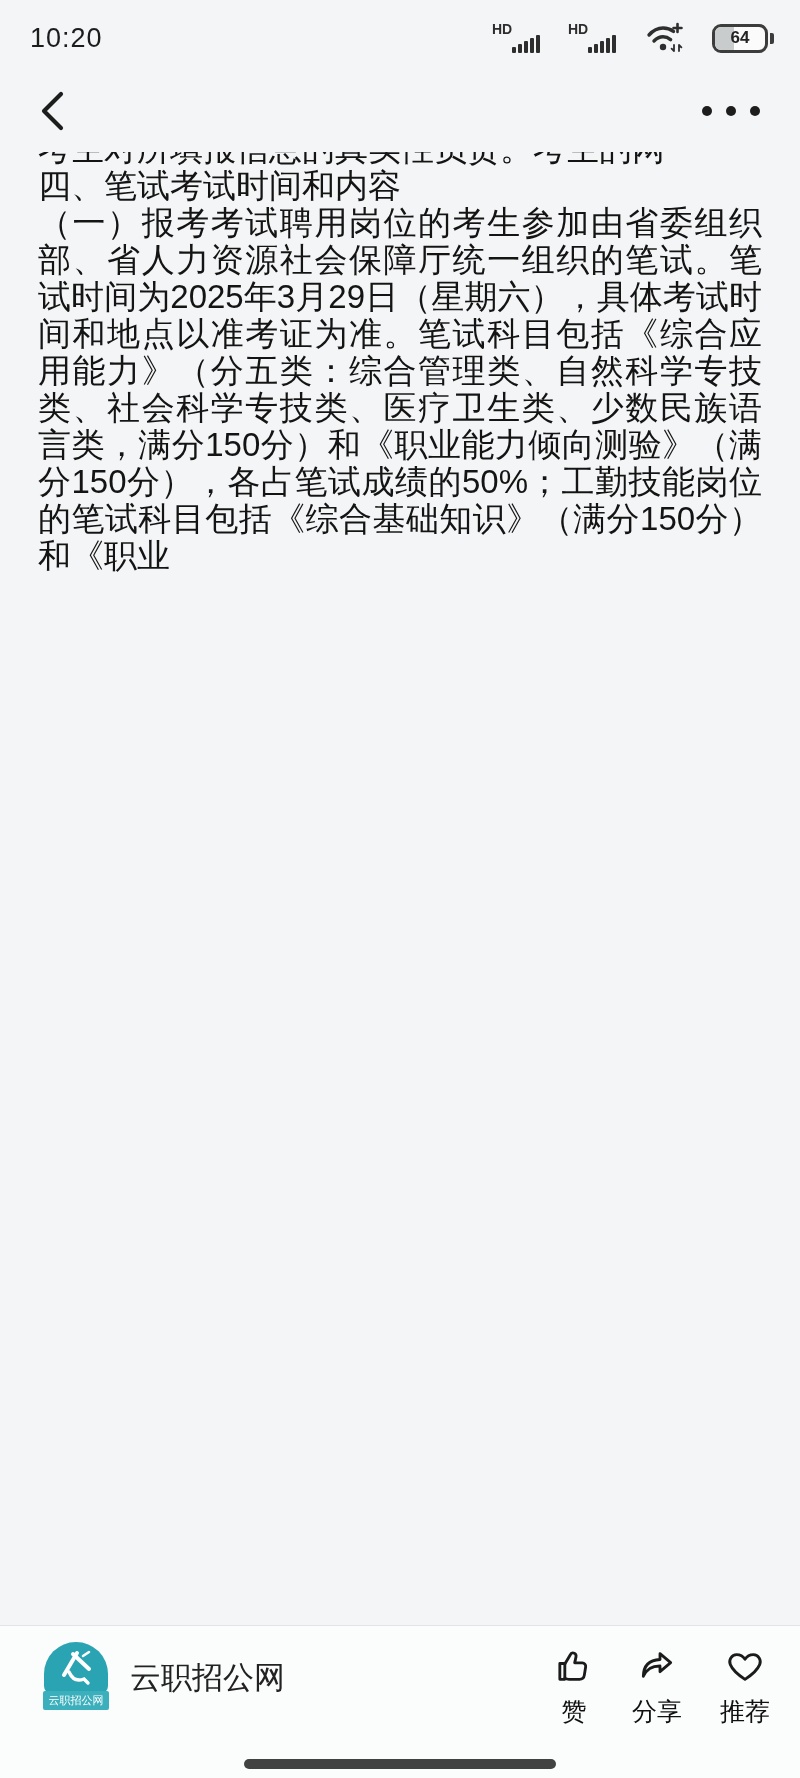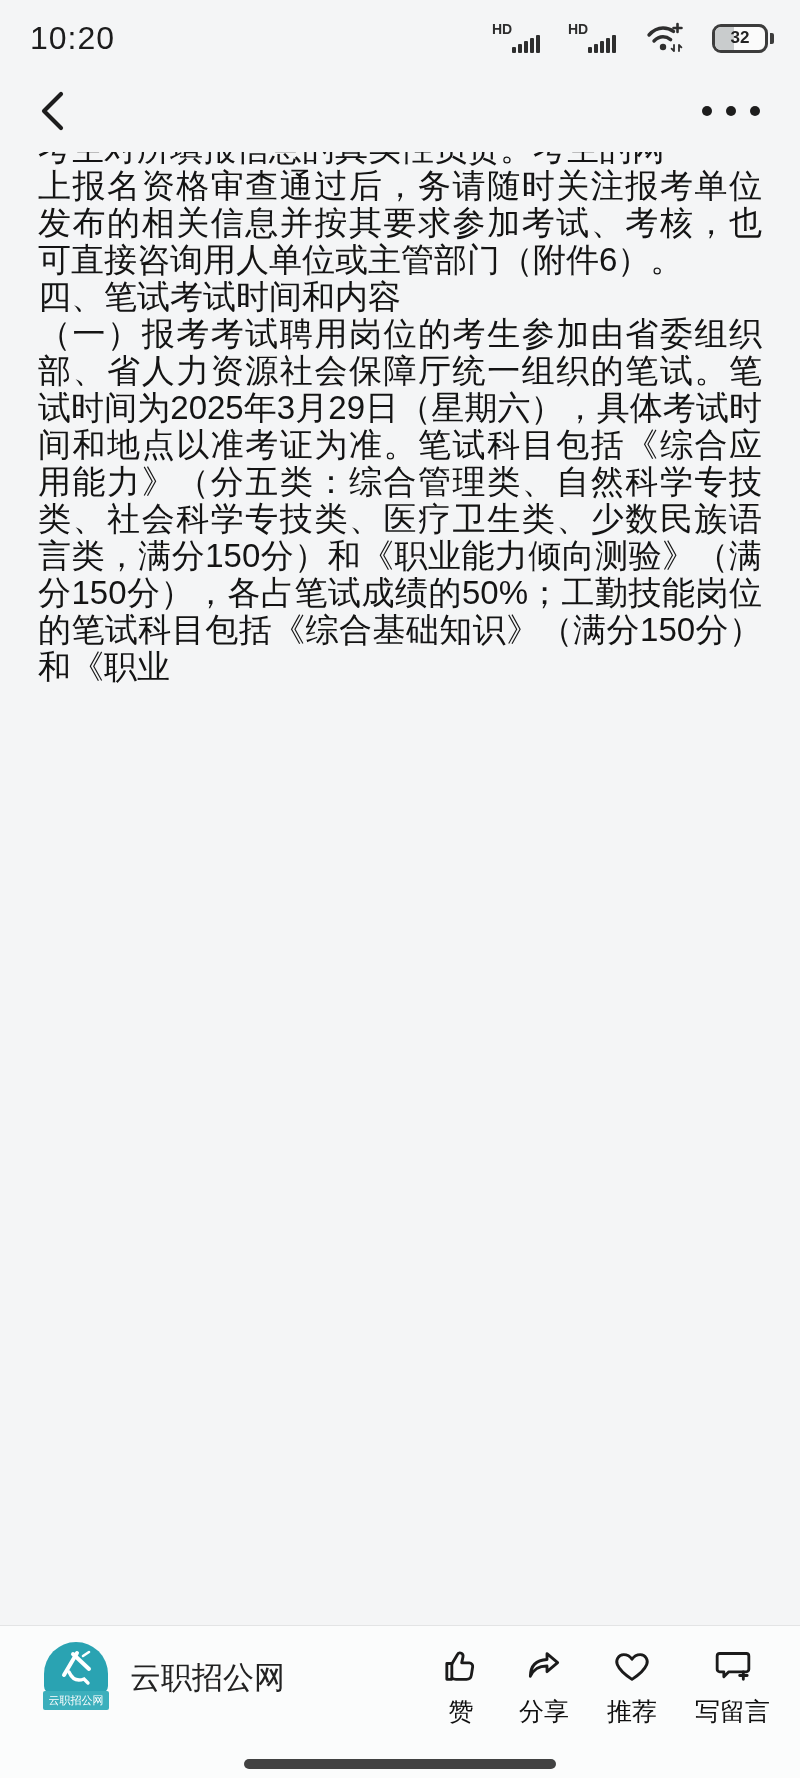--- a/index.html
+++ b/index.html
@@ -9,21 +9,21 @@
     background:#f4f5f6; overflow:hidden;
     font-family:"Liberation Sans","DejaVu Sans",sans-serif;
     color:#161616;
   }
   
   .status-bar {
     position:absolute; top:0; left:0; right:0; height:70px;
     display:flex; align-items:center; justify-content:space-between;
     padding:6px 26px 0 30px;
   }
-  .clock { font-size:32px; font-weight:500; color:#1c1c1c; letter-spacing:1px; }
+  .clock { font-size:27px; font-weight:500; color:#1c1c1c; letter-spacing:1px; }
   .status-icons { display:flex; align-items:center; gap:28px; }
   .cell-signal { position:relative; width:48px; height:36px; }
   .cell-signal .hd {
     position:absolute; top:1px; left:0; font-size:14px; font-weight:700; color:#2d2d2d;
   }
   .cell-signal .bars { position:absolute; bottom:3px; right:0; display:flex; align-items:flex-end; gap:2px; }
   .cell-signal .bars i { display:block; width:4px; background:#2e2e2e; border-radius:1px; }
   .b1{height:6px;} .b2{height:9px;} .b3{height:12px;} .b4{height:15px;} .b5{height:18px;}
   .wifi { width:40px; height:34px; }
   .battery { display:flex; align-items:center; }
@@ -110,21 +110,21 @@
       <svg class="wifi" viewBox="0 0 40 34" fill="none">
         <path d="M5 14 C9 9.5 14 7 19 7 C23 7 26.5 8.2 29.5 10.4" stroke="#2e2e2e" stroke-width="3.4" stroke-linecap="round"></path>
         <path d="M10 20 C12.7 17.2 15.7 15.8 19 15.8 C21.8 15.8 24.3 16.8 26.6 18.6" stroke="#2e2e2e" stroke-width="3.4" stroke-linecap="round"></path>
         <circle cx="19" cy="26" r="3.2" fill="#2e2e2e"></circle>
         <path d="M33.5 3 v8 M29.5 7 h8" stroke="#2e2e2e" stroke-width="2.6" stroke-linecap="round"></path>
         <path d="M30 24 l0 6 l-2.4 -2.4 M35 30 l0 -6 l2.4 2.4" stroke="#2e2e2e" stroke-width="1.8" stroke-linecap="round" stroke-linejoin="round"></path>
       </svg>
       <div class="battery">
         <div class="battery-body">
           <div class="battery-fill"></div>
-          <span class="battery-num">32</span>
+          <span class="battery-num">64</span>
         </div>
         <div class="battery-nub"></div>
       </div>
     </div>
   </div>
 
   <div class="nav-bar">
     <svg width="30" height="44" viewBox="0 0 30 44" style="cursor:pointer">
       <polyline points="23,5 6,22 23,39" fill="none" stroke="#1d1d1d" stroke-width="4.2" stroke-linecap="round" stroke-linejoin="round"></polyline>
     </svg>
@@ -132,21 +132,20 @@
       <i></i>
         <i></i>
         <i></i>
     </div>
   </div>
 
   <div class="article">
     <div class="clipped-line">
       <span>考生对所填报信息的真实性负责。考生的网</span>
     </div>
-    <p>上报名资格审查通过后，务请随时关注报考单位发布的相关信息并按其要求参加考试、考核，也可直接咨询用人单位或主管部门（附件6）。</p>
     <p>四、笔试考试时间和内容</p>
     <p>（一）报考考试聘用岗位的考生参加由省委组织部、省人力资源社会保障厅统一组织的笔试。笔试时间为2025年3月29日（星期六），具体考试时间和地点以准考证为准。笔试科目包括《综合应用能力》（分五类：综合管理类、自然科学专技类、社会科学专技类、医疗卫生类、少数民族语言类，满分150分）和《职业能力倾向测验》（满分150分），各占笔试成绩的50%；工勤技能岗位的笔试科目包括《综合基础知识》（满分150分）和《职业</p>
   </div>
 
   <div class="footer">
     <div class="account">
       <div class="logo">
         <div class="logo-dome">
           <svg width="40" height="38" viewBox="0 0 40 38">
             <path d="M21 4 L8 26" stroke="#fff" stroke-width="4" stroke-linecap="round"></path>
@@ -173,24 +172,17 @@
           <path d="M13.8 4.6 L20.2 10 L13.8 15.4 V12 C8.8 12 5.6 13.8 3.8 18.2 C3.9 11.6 7.6 8.4 13.8 8.1 Z"></path>
         </svg>
         <span class="action-label">分享</span>
       </div>
       <div class="action">
         <svg width="40" height="40" viewBox="0 0 24 24" fill="none" stroke="#1b1b1b" stroke-width="1.7" stroke-linecap="round" stroke-linejoin="round">
           <path d="M12 20 C12 20 5 15.5 3.2 11.2 C2 8.4 3.9 5.2 7 5.2 C9 5.2 10.9 6.3 12 8 C13.1 6.3 15 5.2 17 5.2 C20.1 5.2 22 8.4 20.8 11.2 C19 15.5 12 20 12 20 Z"></path>
         </svg>
         <span class="action-label">推荐</span>
       </div>
-      <div class="action">
-        <svg width="40" height="40" viewBox="0 0 24 24" fill="none" stroke="#1b1b1b" stroke-width="1.7" stroke-linecap="round" stroke-linejoin="round">
-          <path d="M4 4.5 h16 a1.5 1.5 0 0 1 1.5 1.5 v8 a1.5 1.5 0 0 1 -1.5 1.5 h-10.5 l-3 3 v-3 H4 a1.5 1.5 0 0 1 -1.5 -1.5 v-8 A1.5 1.5 0 0 1 4 4.5 Z"></path>
-          <path d="M18.2 15.5 v4.5 M16 17.7 h4.5"></path>
-        </svg>
-        <span class="action-label">写留言</span>
-      </div>
     </div>
   </div>
 
   <div class="home-indicator"></div>
 </div>
 
 </body></html>

